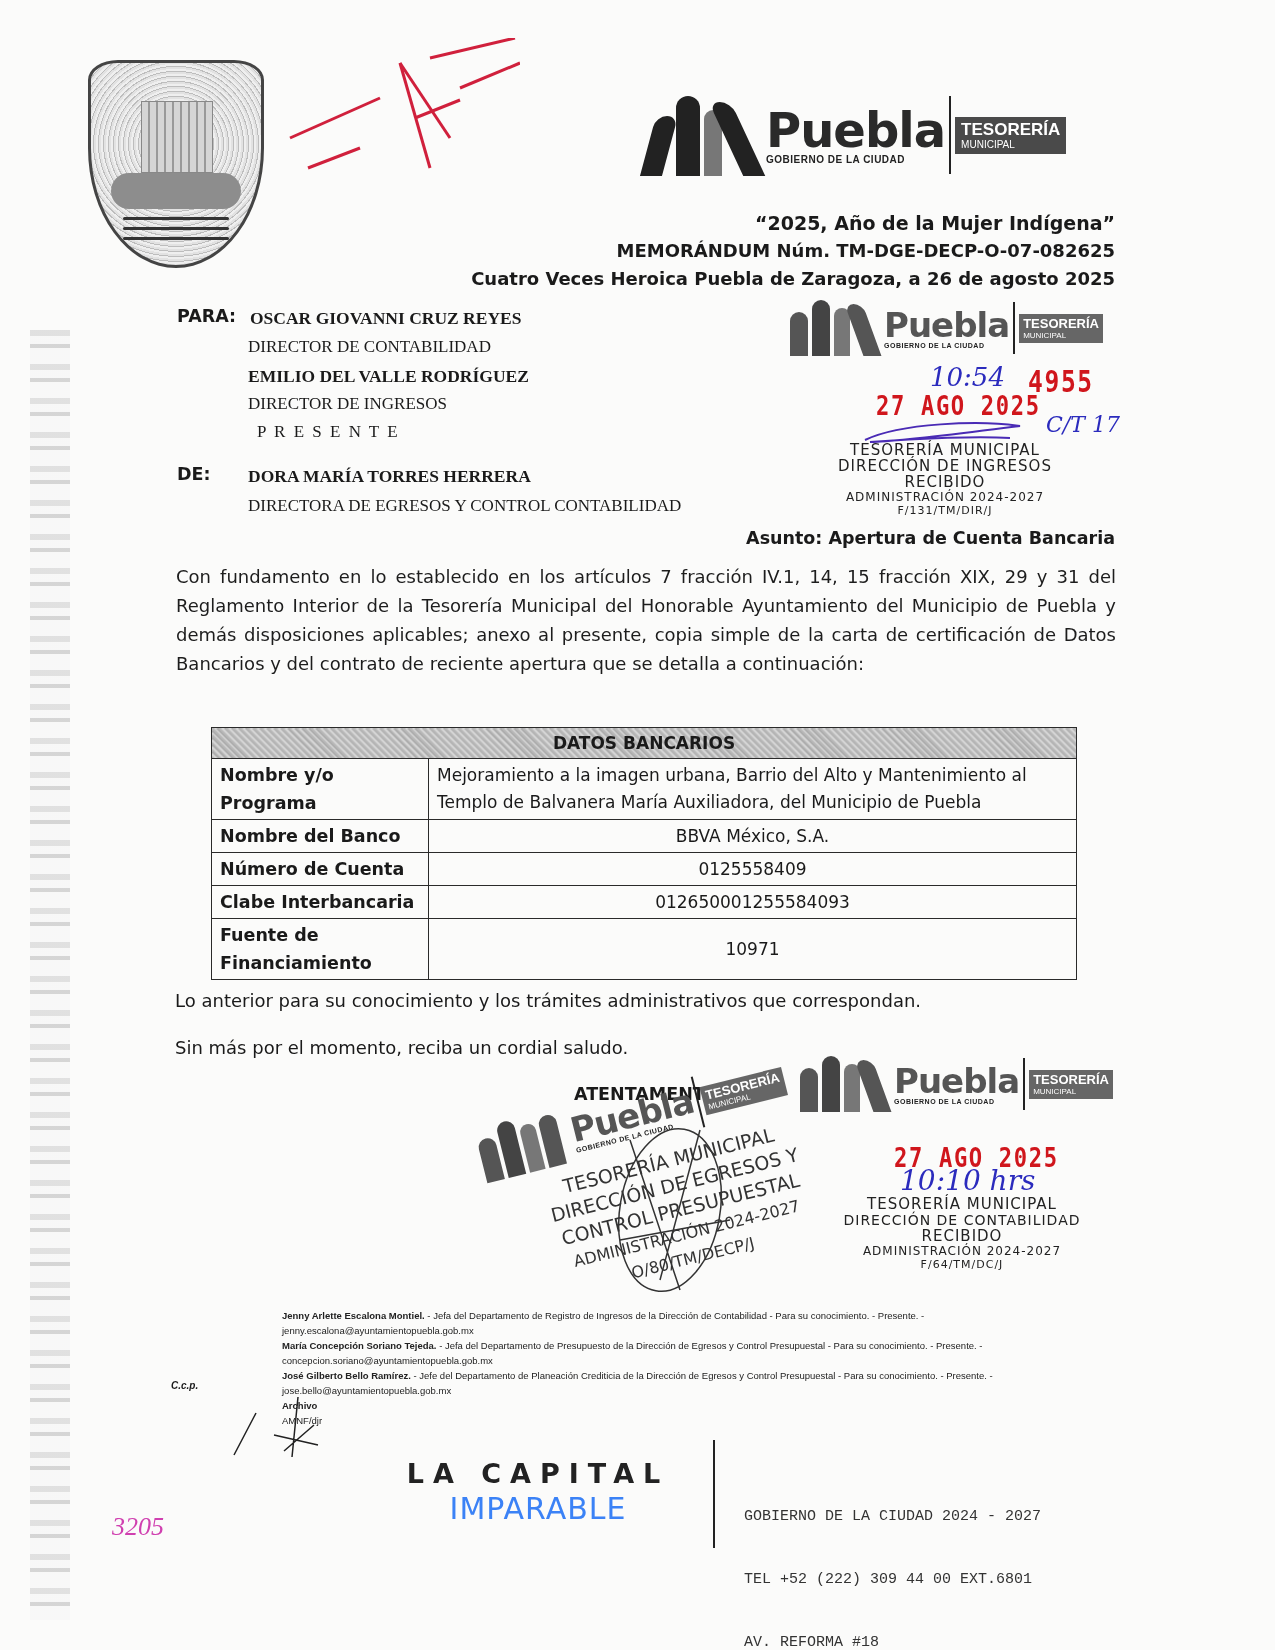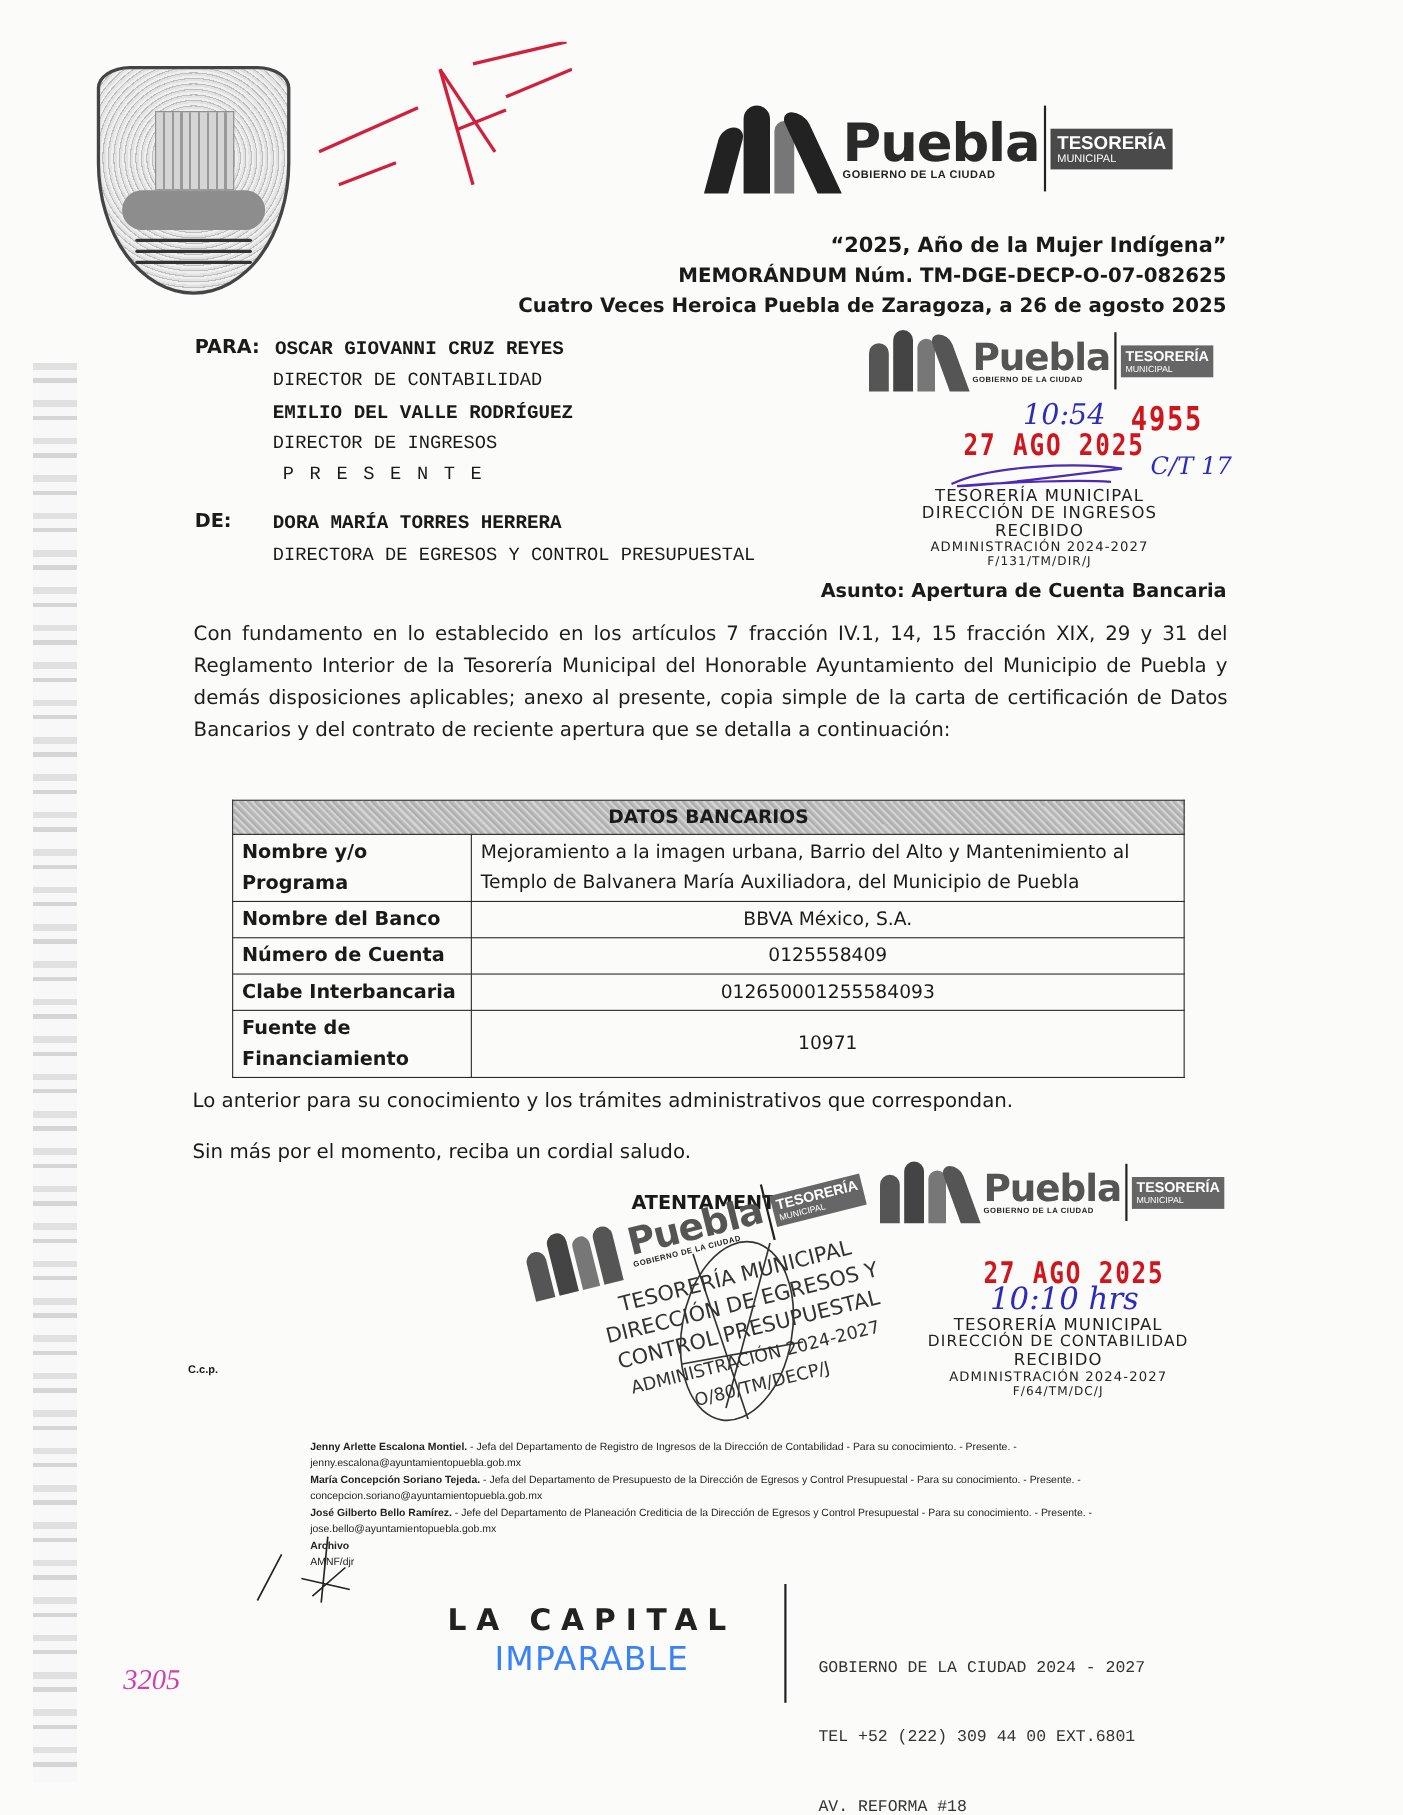--- a/index.html
+++ b/index.html
@@ -44,21 +44,21 @@
   .logo-sm .tes { font-size: 13px; line-height: 14px; padding: 3px 4px; background: #666; }
   .logo-sm .tes small { font-size: 8px; line-height: 9px; }
 
   
   .hdr { right: 160px; text-align: right; font-weight: bold; font-size: 19px; font-family: "DejaVu Sans", sans-serif; white-space: nowrap; }
   .hdr-motto { top: 212px; font-size: 19px; }
   .hdr-memo { top: 240px; font-size: 18px; }
   .hdr-place { top: 268px; font-size: 18px; }
 
   
-  .addr { font-family: Liberation Mono, monospace; font-size: 17px; white-space: nowrap; }
+  .addr { font-family: Liberation Serif, serif; font-size: 17px; white-space: nowrap; }
   .addr.b { font-weight: bold; font-size: 17.5px; }
   .lbl { font-family: "DejaVu Sans", sans-serif; font-weight: bold; font-size: 17.5px; text-align: right; }
 
   
   .stamp-text { font-family: "DejaVu Sans", sans-serif; text-align: center; color: #222; letter-spacing: 1px; line-height: 16px; }
   .red-date { font-family: "DejaVu Sans Mono", monospace; color: #d0161c; font-size: 27px; font-weight: bold; transform: scaleX(.82); transform-origin: left; white-space: nowrap; letter-spacing: 2px; }
   .blue-hand { font-family: "DejaVu Serif", serif; font-style: italic; color: #2b2bbd; white-space: nowrap; }
 
   .subject { right: 160px; top: 528px; font-family: "DejaVu Sans", sans-serif; font-weight: bold; font-size: 17.5px; }
 
@@ -72,21 +72,21 @@
   table.bank td.k { width: 200px; font-weight: bold; font-size: 17.5px; line-height: 28px; }
   table.bank td.v { text-align: center; line-height: 26px; }
   table.bank td.v.left { text-align: left; }
 
   .closing { left: 175px; font-family: "DejaVu Sans", sans-serif; font-size: 18px; }
   .atentamente { left: 574px; top: 1084px; font-family: "DejaVu Sans", sans-serif; font-weight: bold; font-size: 17.5px; }
 
   .rot-stamp { left: 520px; top: 1185px; transform: rotate(-14deg); transform-origin: left top; font-family: "DejaVu Sans", sans-serif; font-size: 19px; line-height: 25px; color: #333; text-align: center; width: 300px; }
 
   
-  .ccp-label { left: 171px; top: 1240px; font-size: 10px; font-weight: bold; }
+  .ccp-label { left: 171px; top: 1380px; font-size: 10px; font-weight: bold; font-style: italic; }
   .ccp { left: 244px; top: 1308px; width: 880px; font-size: 9.5px; line-height: 15px; color: #222; margin-left: 38px; }
   .ccp b { font-weight: bold; }
 
   
   .footer-logo { left: 388px; top: 1458px; width: 300px; text-align: center; font-family: "DejaVu Sans", sans-serif; }
   .footer-logo .l1 { font-size: 27px; font-weight: bold; letter-spacing: 9px; color: #222; }
   .footer-logo .l2 { font-size: 30px; font-weight: normal; letter-spacing: 1px; color: #3b82f6; line-height: 40px; }
   .footer-sep { left: 713px; top: 1440px; width: 1.5px; height: 108px; background: #222; }
   .footer-addr { left: 744px; top: 1464px; font-family: "Liberation Mono", monospace; font-size: 15px; line-height: 21px; color: #333; white-space: pre; }
   .page-num { left: 112px; top: 1512px; font-family: Liberation Serif, serif; font-style: italic; color: #d040b0; font-size: 26px; }
@@ -137,21 +137,21 @@
 <div class="abs hdr hdr-place">Cuatro Veces Heroica Puebla de Zaragoza, a 26 de agosto 2025</div>
 
 <div class="abs lbl" style="left:177px;top:306px">PARA:</div>
 <div class="abs addr b" style="left:250px;top:308px">OSCAR GIOVANNI CRUZ REYES</div>
 <div class="abs addr" style="left:248px;top:337px">DIRECTOR DE CONTABILIDAD</div>
 <div class="abs addr b" style="left:248px;top:366px">EMILIO DEL VALLE RODRÍGUEZ</div>
 <div class="abs addr" style="left:248px;top:394px">DIRECTOR DE INGRESOS</div>
 <div class="abs addr" style="left:257px;top:422px;letter-spacing:2px">P R E S E N T E</div>
 <div class="abs lbl" style="left:177px;top:464px">DE:</div>
 <div class="abs addr b" style="left:248px;top:466px">DORA MARÍA TORRES HERRERA</div>
-<div class="abs addr" style="left:248px;top:496px">DIRECTORA DE EGRESOS Y CONTROL PRESUPUESTAL</div>
+<div class="abs addr" style="left:248px;top:496px">DIRECTORA DE EGRESOS Y CONTROL CONTABILIDAD</div>
 
 <div class="abs logo logo-sm" style="left:786px;top:300px">
   <div class="icon-art">
     <span style="left:4px;width:18px;height:44px;background:#555"></span>
     <span style="left:26px;width:18px;height:56px;background:#444"></span>
     <span style="left:48px;width:16px;height:48px;background:#777"></span>
     <span style="left:68px;width:18px;height:52px;background:#555;transform:skewX(20deg)"></span>
   </div>
   <div class="word">
     <span class="puebla">Puebla</span>

